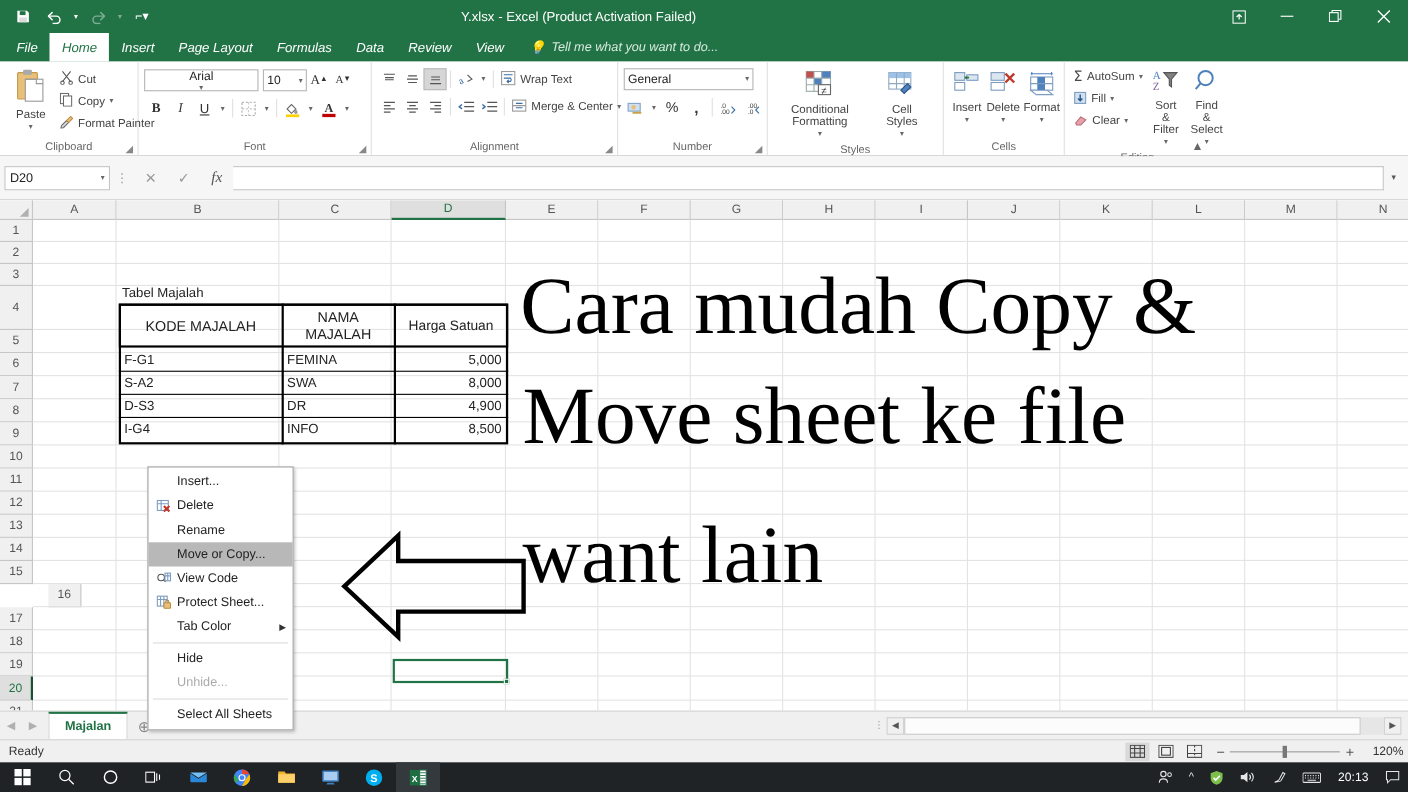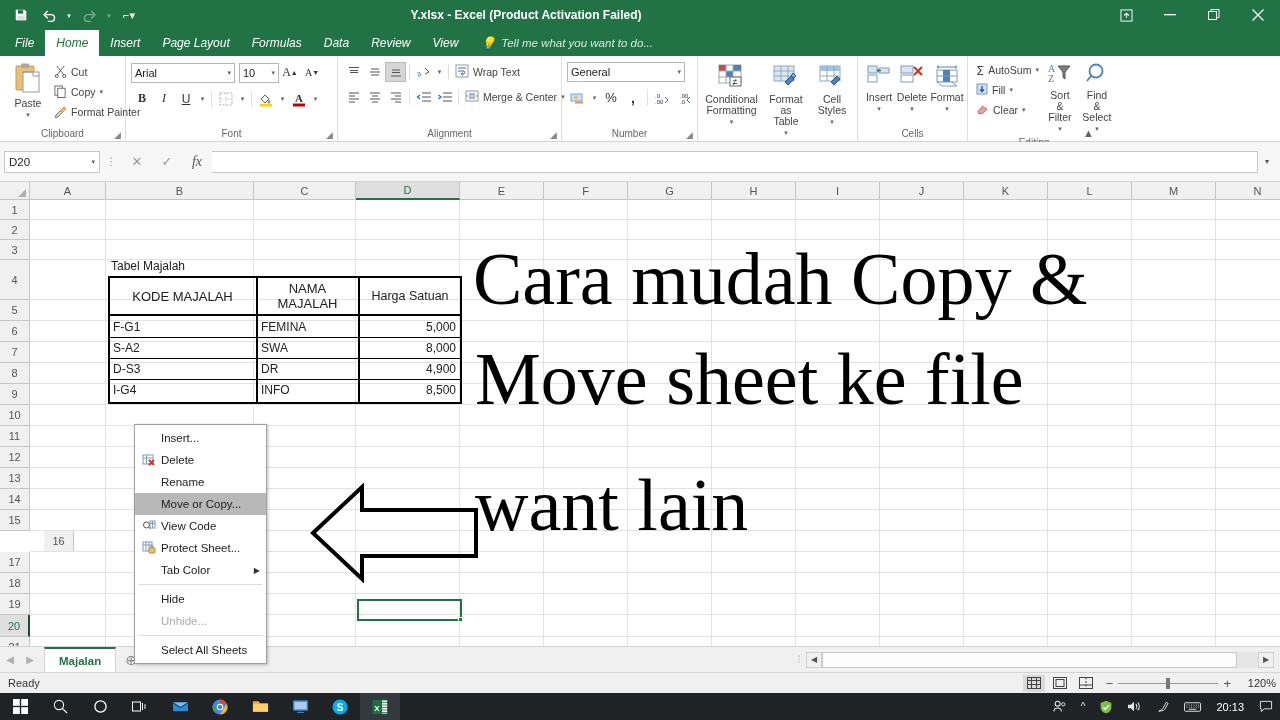--- a/index.html
+++ b/index.html
@@ -19,21 +19,21 @@
   .qat { position: absolute; left: 8px; top: 0; height: 30px; display: flex; align-items: center; gap: 2px; }
   .qat-btn {
     width: 26px; height: 26px; display: flex; align-items: center; justify-content: center;
     color: #fff; font-size: 14px; line-height: 1;
   }
   .qat-btn.dim { color: #7fae94; }
   .qat-btn svg { display: block; }
   .title-text {
     position: absolute; left: 0; top: 0; width: 1052px; height: 30px;
     display: flex; align-items: center; justify-content: center;
-    font-size: 12px; color: #fff; pointer-events: none; font-weight: bold;
+    font-size: 12px; color: #fff; pointer-events: none;
   }
   .win-ctrls { position: absolute; right: 0; top: 0; height: 30px; display: flex; align-items: center; }
   .win-btn {
     width: 44px; height: 30px; display: flex; align-items: center; justify-content: center;
     color: #fff; font-size: 13px;
   }
 
   
   .tabrow {
     position: absolute; left: 0; top: 30px; width: 1280px; height: 26px;
@@ -85,20 +85,21 @@
   .sep { width: 1px; background: #e0e0e0; align-self: stretch; margin: 2px 3px; }
 
   
   .g-clip { width: 126px; }
   
   .g-font { width: 212px; }
   .fontname {
     width: 104px; height: 20px; border: 1px solid #b5b5b5; background: #fff;
     font-size: 11px; display: flex; align-items: center; padding: 0 3px; color: #222;
     justify-content: space-between;
+    flex-direction: column;
   }
   .fontsize {
     width: 40px; height: 20px; border: 1px solid #b5b5b5; background: #fff;
     font-size: 11px; display: flex; align-items: center; padding: 0 3px; color: #222;
     justify-content: space-between; margin-left: 4px;
   }
   .fbtn { width: 22px; height: 21px; display: flex; align-items: center; justify-content: center; font-size: 12px; color: #333; }
   .fbtn b { font-family: "Liberation Serif", serif; }
   
   .g-align { width: 224px; }
@@ -606,33 +607,20 @@
                 <rect x="3" y="1" width="7" height="6" fill="#c0504d"></rect>
                 <rect x="10" y="7" width="7" height="6" fill="#4f81bd"></rect>
                 <rect x="17" y="1" width="8" height="6" fill="#4f81bd"></rect>
                 <path d="M3 7h22M3 13h22M10 1v18M17 1v18" stroke="#9aa"></path>
                 <rect x="14" y="13" width="11" height="9" fill="#fff" stroke="#666"></rect>
                 <text x="19" y="21" font-size="9" text-anchor="middle" fill="#222">≠</text>
               </svg>
           </span>
           <span>Conditional</span>
           <span>Formatting</span>
-          <span class="caret">▾</span>
-        </div>
-        <div class="bigbtn" style="min-width:50px;">
-          <span class="ic">
-            <svg width="30" height="26" viewBox="0 0 30 26">
-                <rect x="3" y="2" width="20" height="15" fill="#dce6f1" stroke="#8fa8c4"></rect>
-                <path d="M3 7h20M3 12h20M10 2v15M17 2v15" stroke="#8fa8c4"></path>
-                <path d="M14 18l6-6 3 3-6 6z" fill="#4f81bd" stroke="#2a5588"></path>
-                <path d="M20 12l2-3 3 3-2 2z" fill="#8faecd" stroke="#2a5588"></path>
-              </svg>
-          </span>
-          <span>Format as</span>
-          <span>Table</span>
           <span class="caret">▾</span>
         </div>
         <div class="bigbtn" style="min-width:40px;">
           <span class="ic">
             <svg width="30" height="26" viewBox="0 0 30 26">
                 <rect x="3" y="2" width="20" height="15" fill="#fff" stroke="#8fa8c4"></rect>
                 <rect x="3" y="2" width="20" height="5" fill="#9ec1e6"></rect>
                 <path d="M3 12h20M10 2v15M17 2v15" stroke="#8fa8c4"></path>
                 <path d="M14 18l6-6 3 3-6 6z" fill="#4f81bd" stroke="#2a5588"></path>
               </svg>

